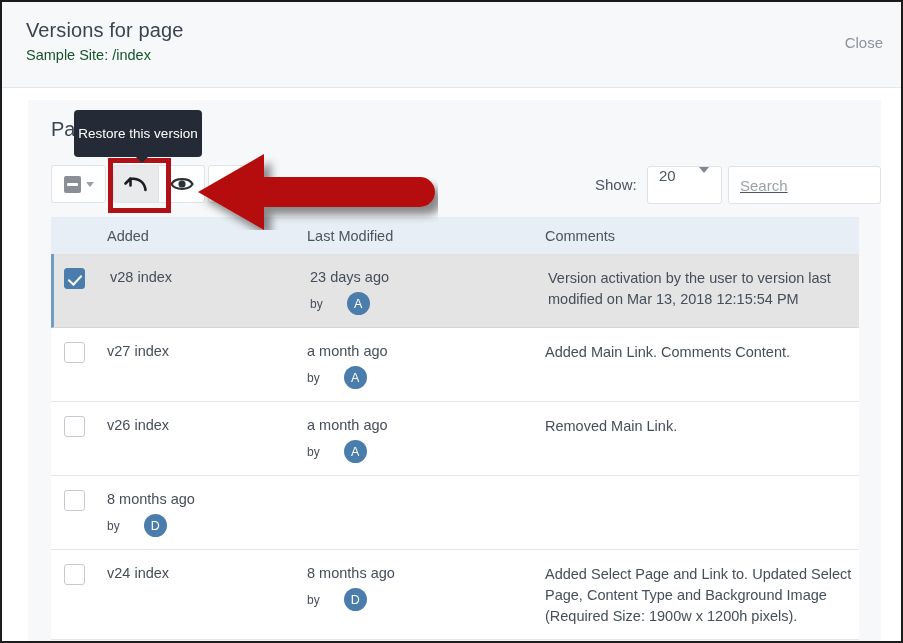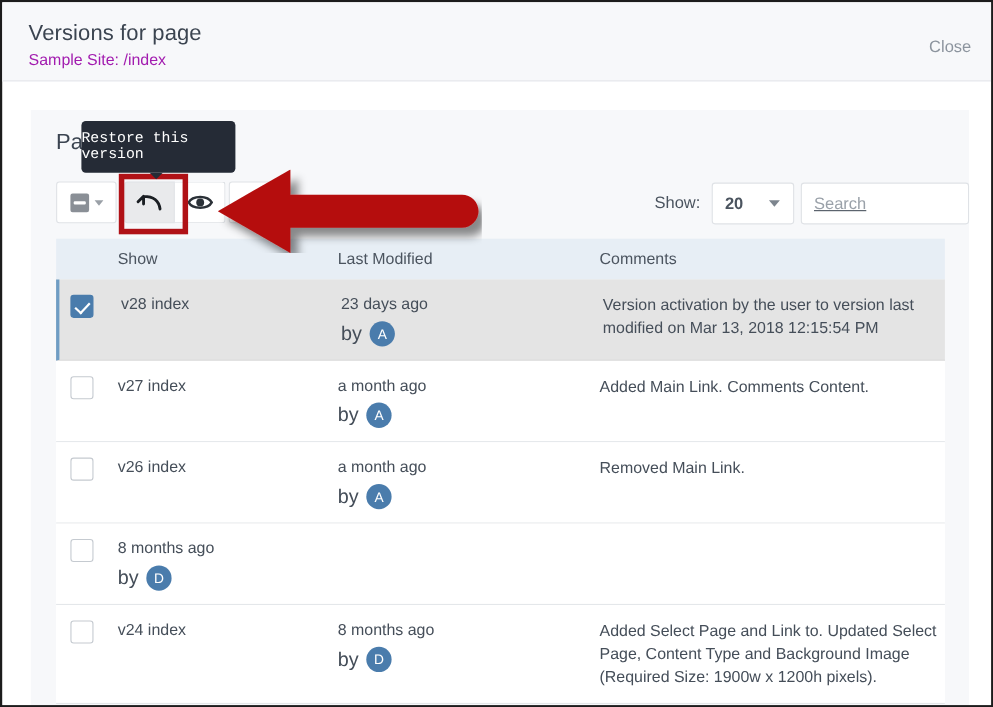--- a/index.html
+++ b/index.html
@@ -22,40 +22,40 @@
     background: #ffffff;
     overflow: hidden;
   }
 
   
   .modal-header {
     position: absolute;
     left: 0;
     top: 0;
     width: 899px;
-    height: 72px;
+    height: 86px;
     background: #f7f8fa;
     border-bottom: 1px solid #e4e6ea;
     box-sizing: border-box;
   }
   .header-title {
     position: absolute;
     left: 24px;
     top: 17px;
     font-size: 20px;
     color: #3b4450;
     font-weight: 400;
     letter-spacing: .1px;
   }
   .header-sub {
     position: absolute;
     left: 24px;
     top: 45px;
     font-size: 14.5px;
-    color: #a21caf;
+    color: #14532d;
     font-weight: 400;
   }
   .close-link {
     position: absolute;
     right: 18px;
     top: 32px;
     font-size: 15px;
     color: #8c949e;
     cursor: pointer;
   }
@@ -166,23 +166,21 @@
     position: absolute;
     left: 619px;
     top: 66px;
     width: 75px;
     height: 38px;
     background: #ffffff;
     border: 1px solid #dfe2e6;
     border-radius: 3px;
     box-sizing: border-box;
     display: flex;
-    align-items: center;
     cursor: pointer;
-    font-weight: bold;
   }
   .show-select span {
     font-size: 15px;
     color: #4b545f;
     margin-left: 11px;
   }
   .sel-caret {
     position: absolute;
     right: 12px;
     width: 0; height: 0;
@@ -280,23 +278,23 @@
     font-size: 14.5px;
     color: #454e59;
     line-height: 19px;
   }
   .mod-line2 {
     display: flex;
     align-items: center;
     margin-top: 5px;
   }
   .mod-by {
-    font-size: 18px;
+    font-size: 12px;
     color: #454e59;
-    margin-right: 7px;
+    margin-right: 24px;
   }
   .avatar {
     width: 23px; height: 23px;
     border-radius: 50%;
     background: #4a7cac;
     color: #ffffff;
     font-size: 12.5px;
     display: flex;
     align-items: center;
     justify-content: center;
@@ -305,29 +303,28 @@
     font-size: 14.5px;
     color: #454e59;
     line-height: 21px;
   }
 
   
   .tooltip {
     position: absolute;
     left: 72px;
     top: 108px;
-    width: 140px;
+    width: 128px;
     height: 47px;
     background: #252b36;
     border-radius: 4px;
     display: flex;
     align-items: center;
     justify-content: center;
     z-index: 50;
-    font-family: Liberation Mono, monospace;
   }
   .tooltip span {
     color: #ffffff;
     font-size: 13.5px;
   }
   .tooltip::after {
     content: "";
     position: absolute;
     bottom: -6px;
     left: 62px;
@@ -395,21 +392,21 @@
     <div class="show-label">Show:</div>
     <div class="show-select">
       <span>20</span>
       <span class="sel-caret"></span>
     </div>
     <input class="search-box" type="text" placeholder="Search" style="">
 
     <div class="tbl">
       <div class="tr thead">
         <div class="cell c-chk"></div>
-        <div class="cell c-name">Show</div>
+        <div class="cell c-name">Added</div>
         <div class="cell c-mod">Last Modified</div>
         <div class="cell c-com">Comments</div>
       </div>
       <div class="tbody" id="tbody">
           <div class="tr selected">
             <div class="cell c-chk">
               <div class="chk on"></div>
             </div>
             <div class="cell c-name"><span class="name-txt">v28 index</span></div>
             <div class="cell c-mod">

